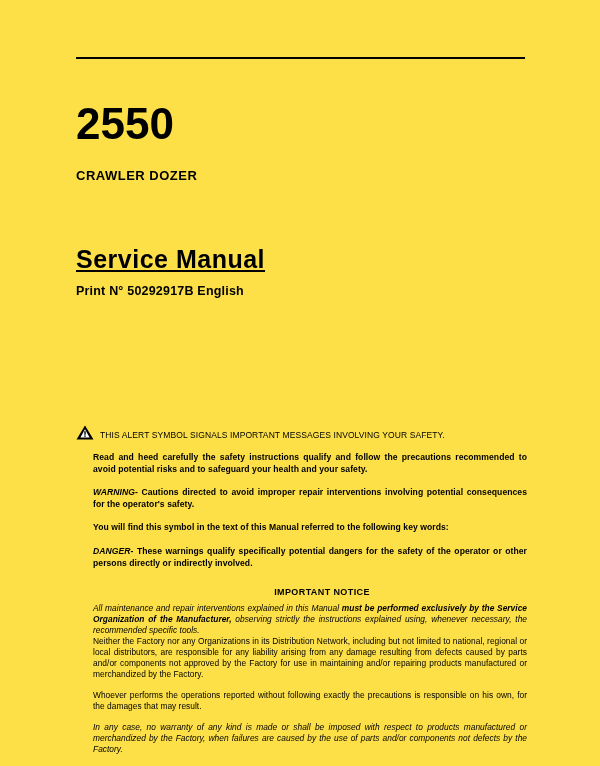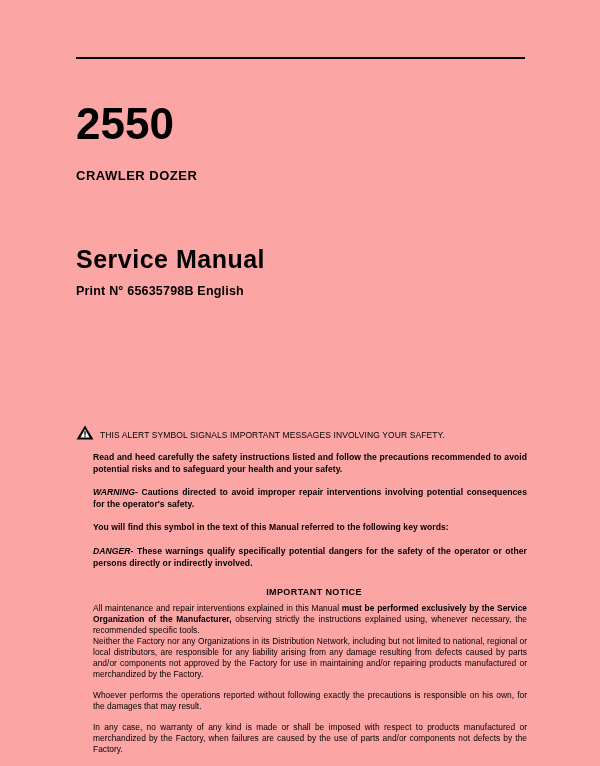--- a/index.html
+++ b/index.html
@@ -12,21 +12,21 @@
     height: 766px;
     font-family: "Liberation Sans", sans-serif;
     color: #000000;
     position: relative;
     overflow: hidden;
   }
   .page {
     position: relative;
     width: 600px;
     height: 766px;
-    background: #fca5a5;
+    background: #fde047;
   }
   .top-rule {
     position: absolute;
     left: 76px;
     top: 57px;
     width: 449px;
     height: 2px;
     background: #000000;
   }
   .title-block {
@@ -46,20 +46,21 @@
     font-size: 13px;
     font-weight: bold;
     letter-spacing: 0.5px;
     margin: 18px 0 0 0;
   }
   .doc-title {
     font-size: 25px;
     font-weight: bold;
     letter-spacing: 0.5px;
     margin: 62px 0 0 0;
+    text-decoration: underline;
   }
   .print-line {
     font-size: 12.5px;
     font-weight: bold;
     letter-spacing: 0.2px;
     margin: 10px 0 0 0;
   }
 
   
   .alert-row {
@@ -98,70 +99,70 @@
     letter-spacing: 0.05px;
   }
   .safety-body p.last { margin-bottom: 15px; }
   .kw {
     font-style: italic;
     font-weight: bold;
   }
 
   .notice-heading {
     position: absolute;
-    left: 97px;
+    left: 105px;
     top: 587px;
     width: 434px;
     text-align: center;
     font-size: 9px;
     font-weight: bold;
     letter-spacing: 0.4px;
   }
   .notice-body {
     position: absolute;
     left: 93px;
     top: 603px;
     width: 434px;
   }
   .notice-body p {
     margin: 0 0 10px 0;
     font-size: 8.4px;
     line-height: 11px;
     text-align: justify;
     letter-spacing: 0.02px;
   }
-  .notice-body p.tight { margin-bottom: 0; }
+  .notice-body p.tight { margin-bottom: 0; font-style: italic; }
   .notice-body b { font-weight: bold; }
 </style>
 </head>
 <body>
 
 <div class="page">
 
   <div class="top-rule"></div>
 
   <div class="title-block">
     <div class="model-number">2550</div>
     <div class="machine-type">CRAWLER DOZER</div>
     <div class="doc-title">Service  Manual</div>
-    <div class="print-line">Print  N° 65635798B English</div>
+    <div class="print-line">Print  N° 50292917B English</div>
   </div>
 
   <div class="alert-row">
     <svg class="alert-triangle" viewBox="0 0 18 15">
       <polygon points="9,0.5 17.5,14.5 0.5,14.5" fill="#000000"></polygon>
       <polygon points="9,4.2 13.6,12.6 4.4,12.6" fill="#ffffff"></polygon>
       <rect x="8.3" y="6.2" width="1.4" height="3.6" fill="#000000"></rect>
       <rect x="8.3" y="10.4" width="1.4" height="1.4" fill="#000000"></rect>
     </svg>
     <span class="alert-text">THIS ALERT SYMBOL SIGNALS IMPORTANT MESSAGES INVOLVING YOUR SAFETY.</span>
   </div>
 
   <div class="safety-body">
-    <p>Read and heed carefully the safety instructions listed and follow the precautions recommended to avoid potential risks and to safeguard your health and your safety.</p>
+    <p>Read and heed carefully the safety instructions qualify and follow the precautions recommended to avoid potential risks and to safeguard your health and your safety.</p>
     <p><span class="kw">WARNING</span><span>- Cautions directed to avoid improper repair interventions involving potential consequences for the operator's safety.</span></p>
     <p>You will find this symbol in the text of this Manual referred to the following key words:</p>
     <p class="last"><span class="kw">DANGER</span><span>- These warnings qualify specifically potential dangers for the safety of the operator or other persons directly or indirectly involved.</span></p>
   </div>
 
   <div class="notice-heading">IMPORTANT NOTICE</div>
 
   <div class="notice-body">
     <p class="tight"><span>All maintenance and repair interventions explained in this Manual </span><b>must be performed exclusively by the Service Organization of the Manufacturer,</b><span> observing strictly the instructions explained using, whenever necessary, the recommended specific tools.</span></p>
     <p>Neither the Factory nor any  Organizations in its Distribution Network, including but not limited to national, regional or local distributors, are responsible for any liability arising from any damage resulting from defects caused by parts and/or components not approved by the Factory for use in maintaining and/or repairing products manufactured or merchandized by the Factory.</p>

